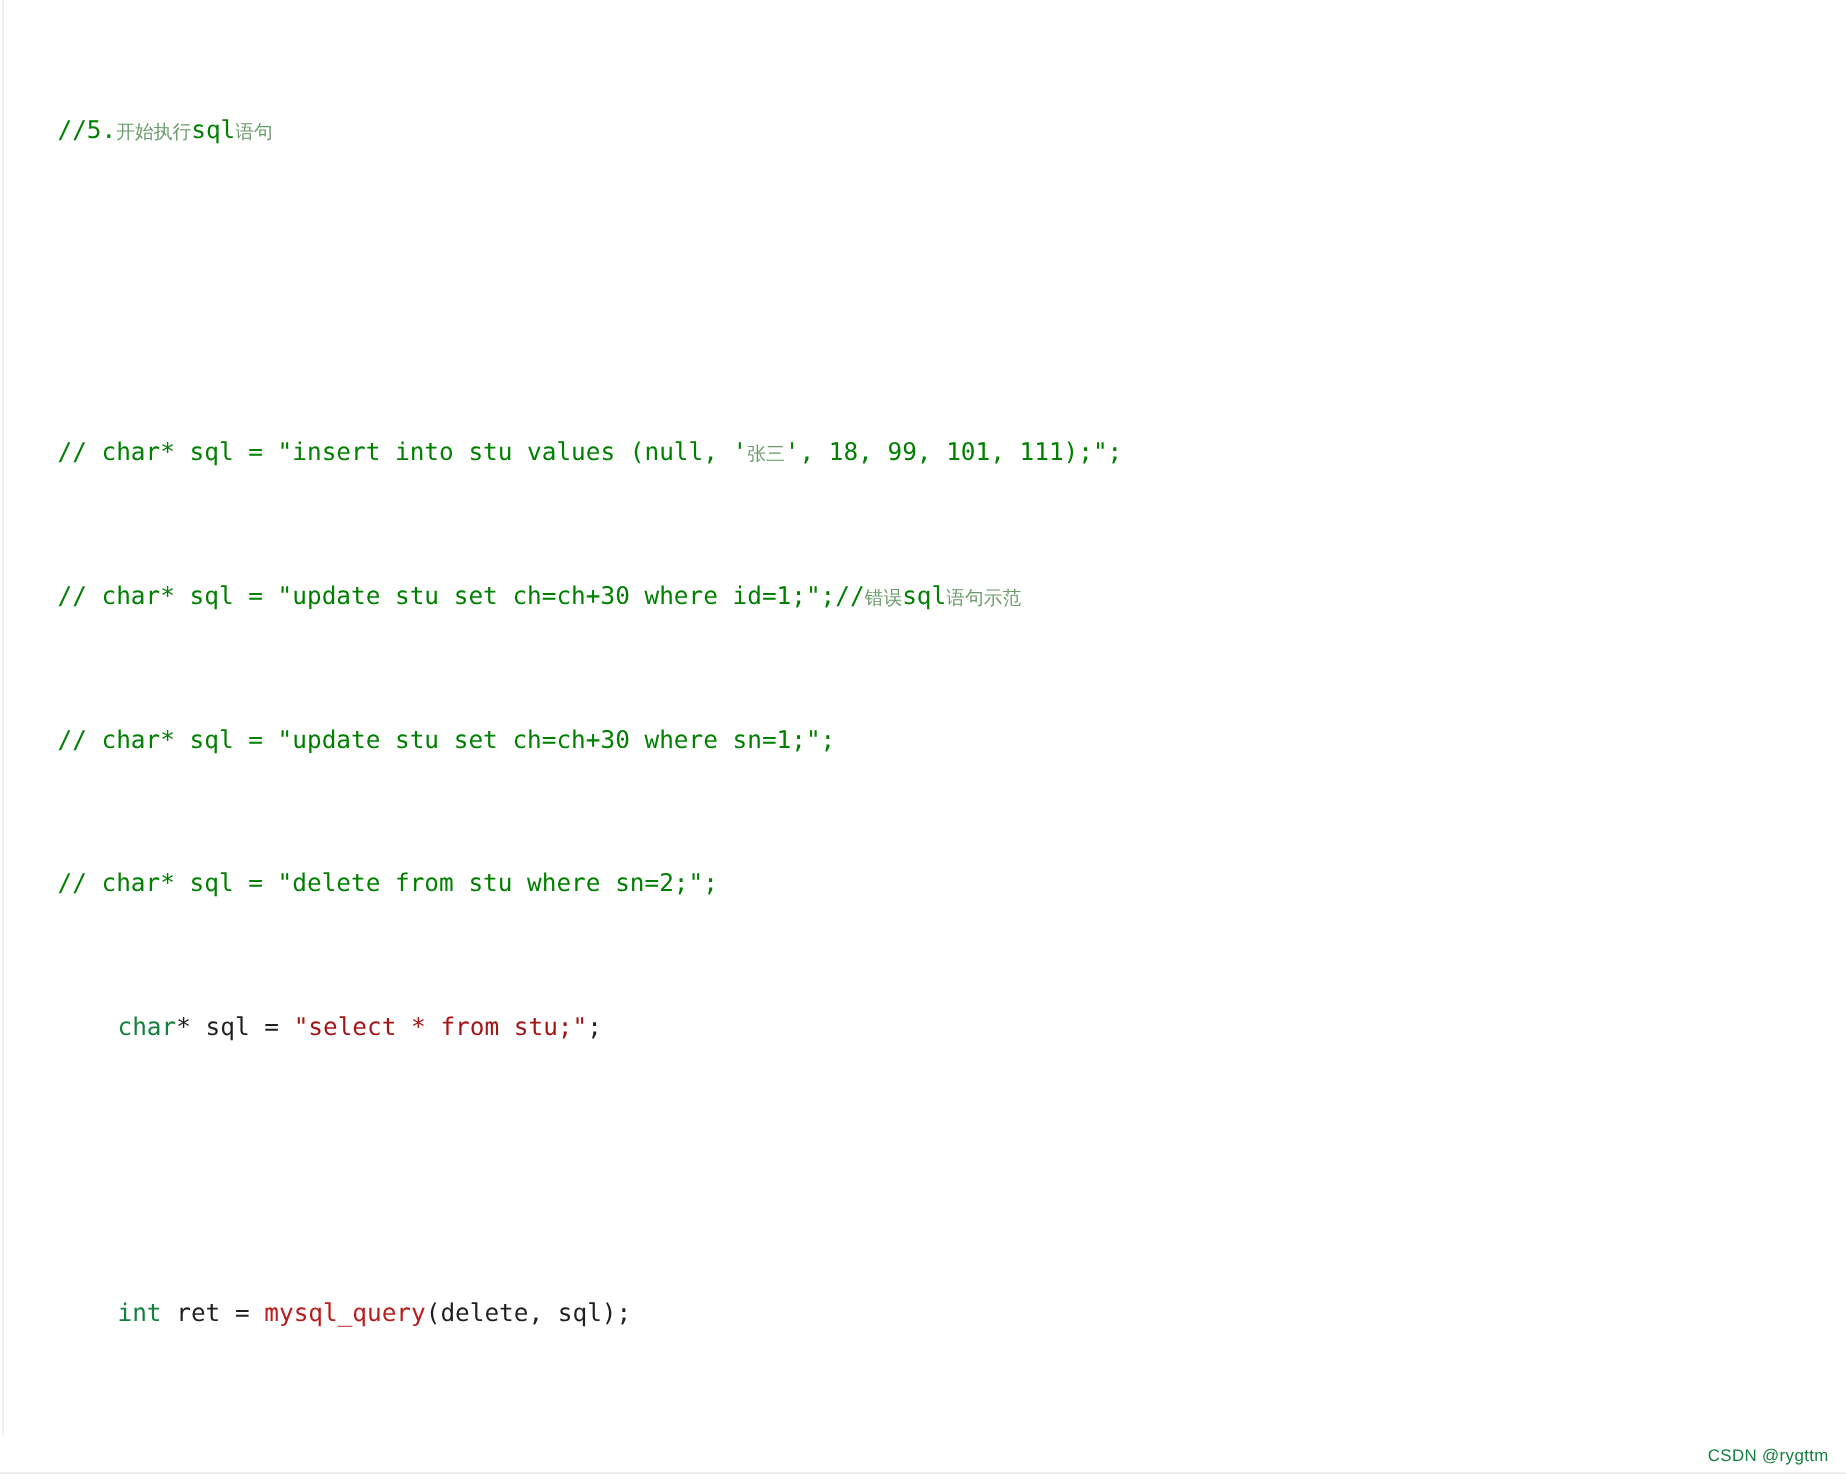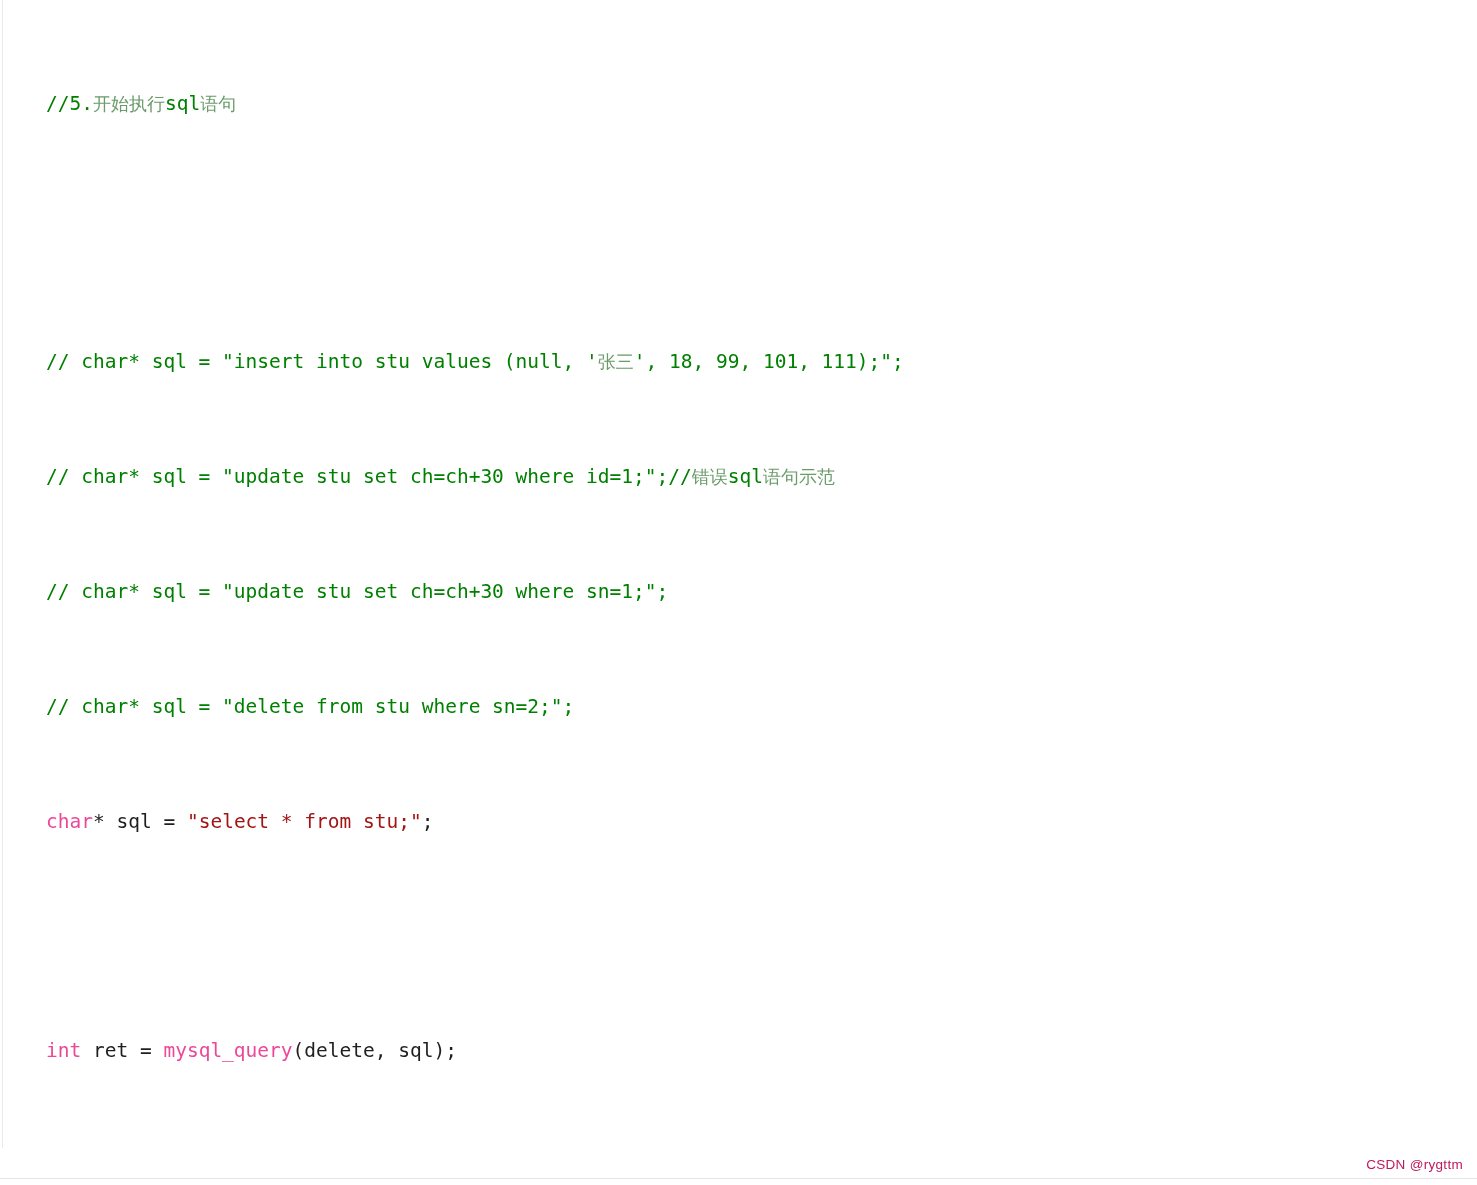--- a/index.html
+++ b/index.html
@@ -48,36 +48,36 @@
   }
 
   .ln {
     height: 28.7px;
     position: relative;
     padding-left: 46px;
     box-sizing: content-box;
   }
 
   
-  .kw    { color: #ec4899; }           
+  .kw    { color: #15803d; margin-left: 48px; }           
   .str   { color: #a31515; }           
-  .fn    { color: #ec4899; text-align: center; }           
+  .fn    { color: #b91c1c; text-align: center; }           
   .pl    { color: #1f1f1f; }           
   .cmt   { color: #008000; }           
   .cmtc  { color: #6a9b6a; }         
 
-  .cjk { font-family: "DejaVu Sans", "Liberation Sans", sans-serif; font-size: 18px; }
+  .cjk { font-family: "DejaVu Sans", "Liberation Sans", sans-serif; font-size: 15px; }
 
   #watermark {
     position: absolute;
     right: 14px;
     bottom: 13px;
     font-family: "Liberation Sans", sans-serif;
     font-size: 13.5px;
-    color: #be185d;
+    color: #15803d;
     letter-spacing: 0.3px;
     white-space: pre;
   }
 </style>
 </head>
 <body>
 
 <div id="left-rule"></div>
 
 <div id="code">

